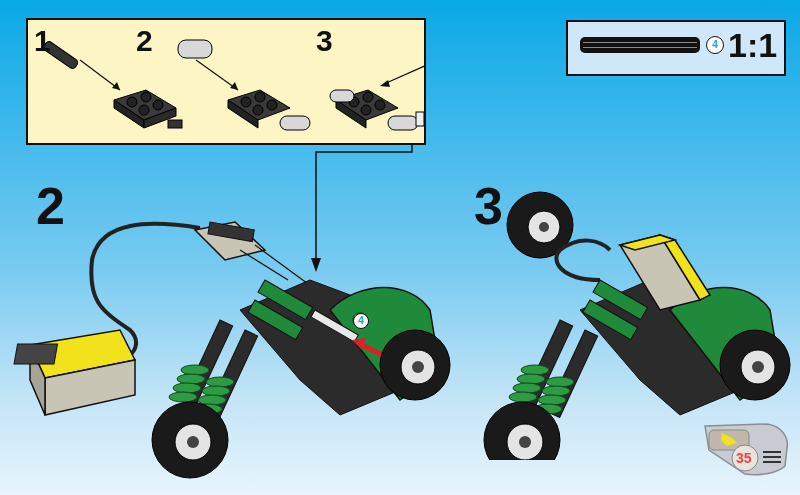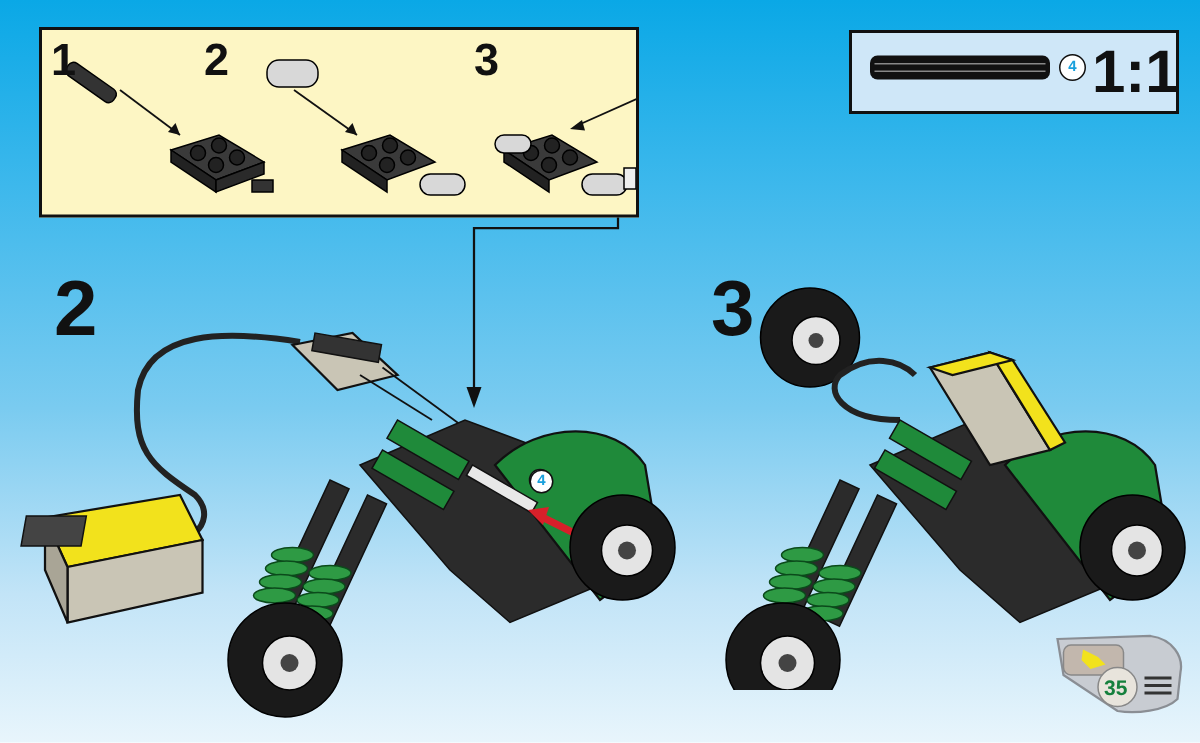--- a/index.html
+++ b/index.html
@@ -3,24 +3,24 @@
   <meta charset="utf-8">
   <style>
     html,body{margin:0;padding:0;}
     body{width:800px;height:495px;overflow:hidden;position:relative;
       background:linear-gradient(180deg,#0aa8e6 0%,#3db8ec 25%,#7acbf0 55%,#c2e4f7 80%,#e8f5fc 100%);
       font-family:"Liberation Sans",sans-serif;}
     .abs{position:absolute;}
     .substep-box{left:26px;top:18px;width:400px;height:127px;background:#fdf6c4;border:2px solid #111;box-sizing:border-box;}
     .step-num-small{font-size:30px;font-weight:bold;color:#111;line-height:1;}
     .scale-box{left:566px;top:20px;width:220px;height:56px;background:#cfe7f8;border:2px solid #111;box-sizing:border-box;}
-    .scale-text{font-size:40px;font-weight:bold;color:#111;}
+    .scale-text{font-size:34px;font-weight:bold;color:#111;}
     .step-big{font-size:52px;font-weight:bold;color:#111;line-height:1;}
     .page-badge{left:697px;top:418px;width:92px;height:58px;}
-    .page-num{font-size:14px;font-weight:bold;color:#15803d;}
+    .page-num{font-size:14px;font-weight:bold;color:#ef4444;}
   </style>
 </head>
 <body>
 
 <div class="abs substep-box">
   <svg width="396" height="123" style="position:absolute;left:0;top:0">
 
     <g>
       <rect x="20" y="20" width="38" height="10" rx="4" fill="#333" stroke="#000" transform="rotate(35 20 20)"></rect>
       <line x1="52" y1="40" x2="92" y2="70" stroke="#111" stroke-width="1.2"></line>

